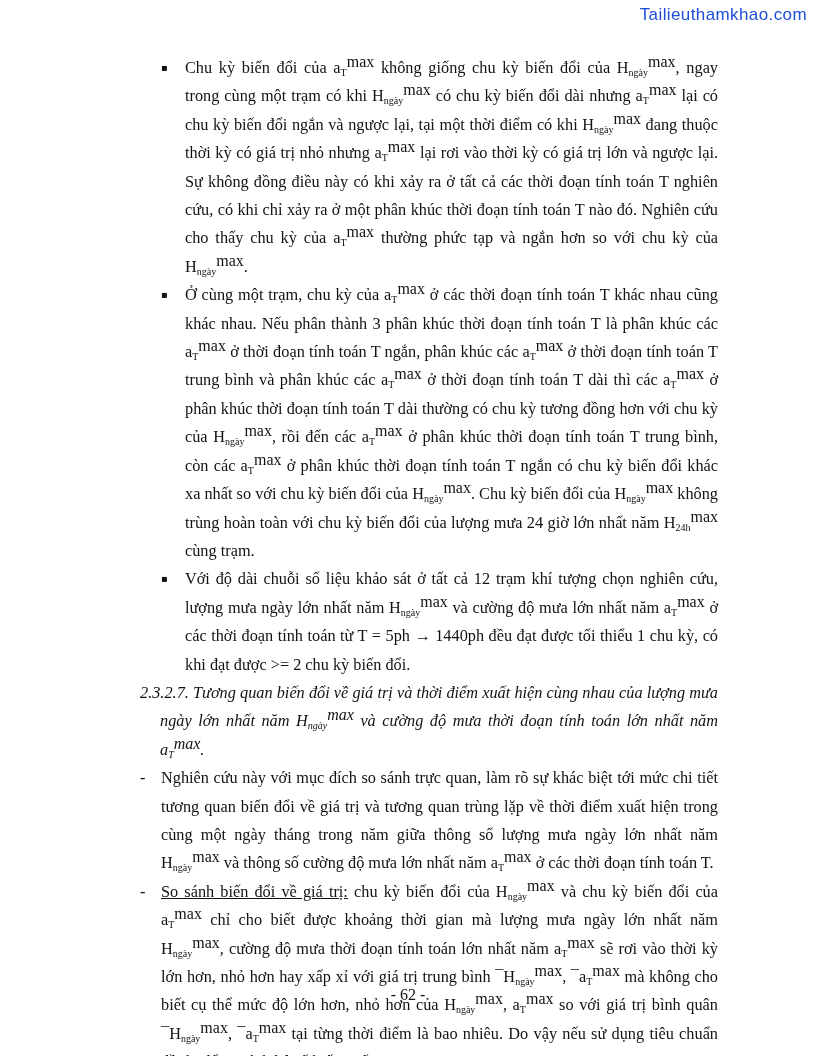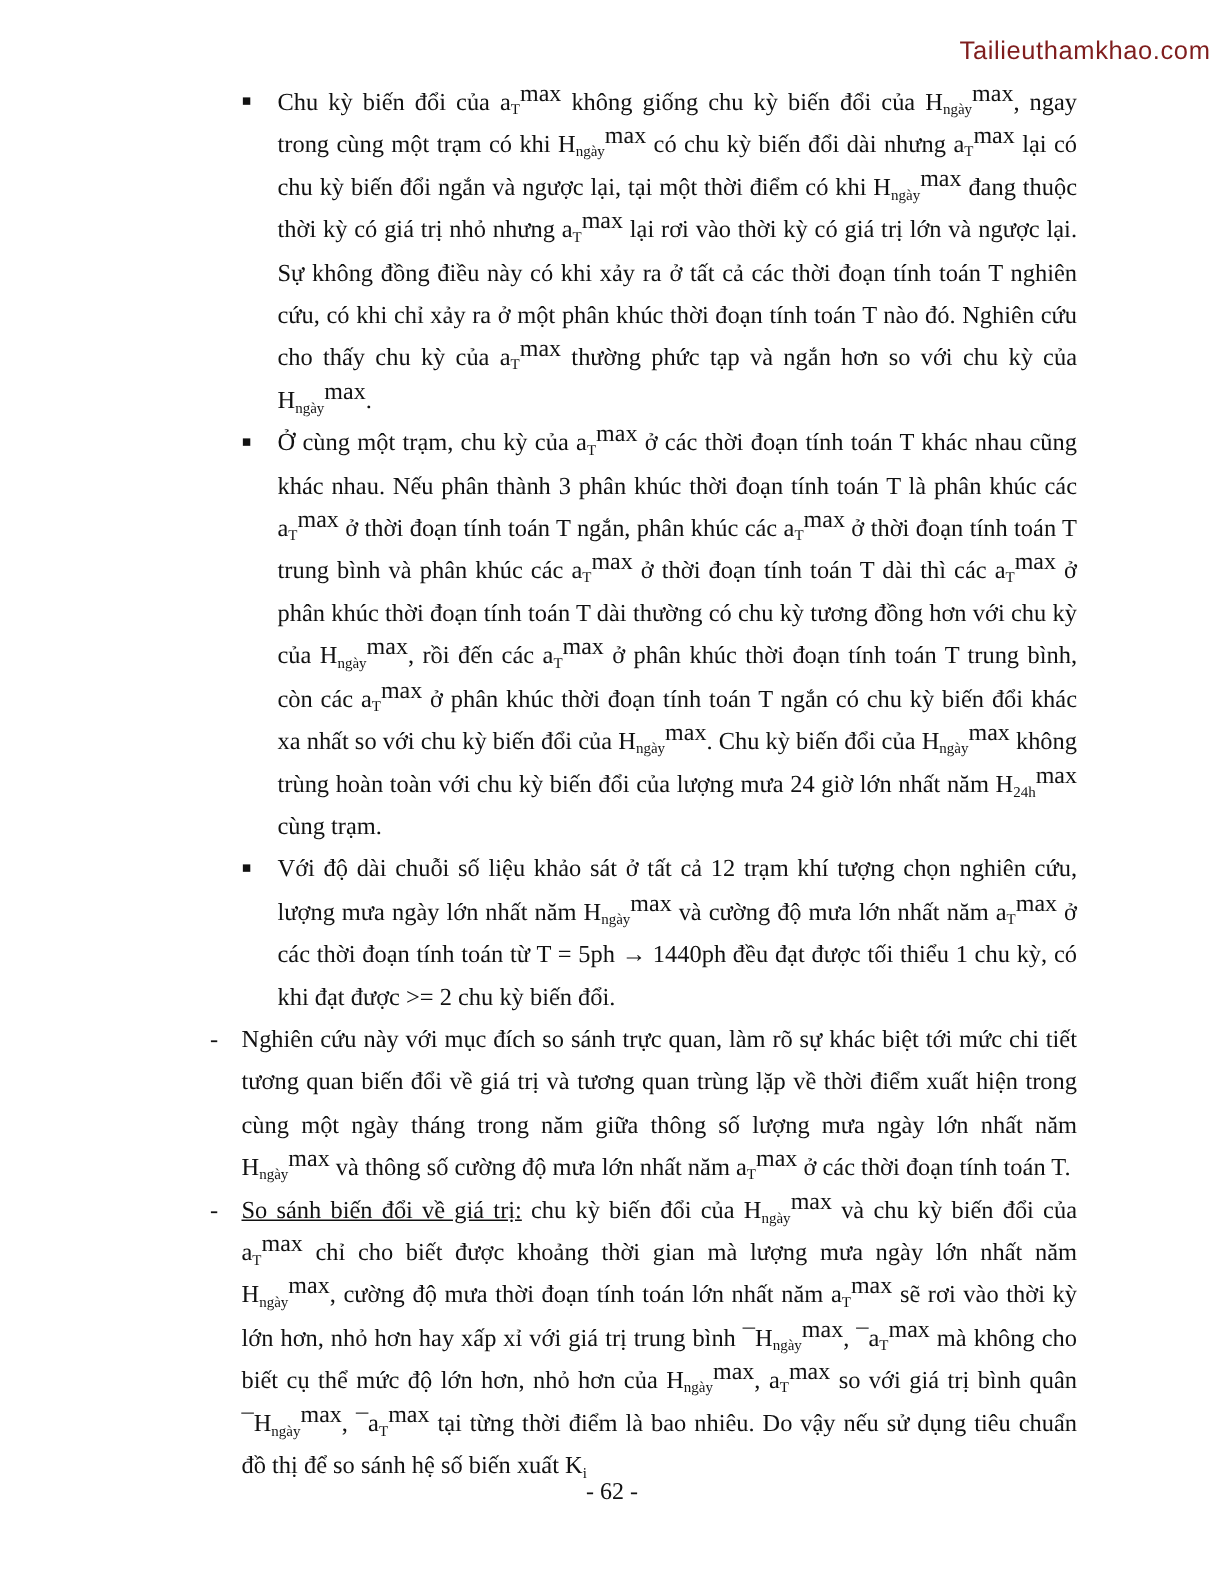--- a/index.html
+++ b/index.html
@@ -6,24 +6,24 @@
   body{
     width:816px;height:1056px;
     background:#ffffff;
     font-family:"Liberation Serif", "DejaVu Serif", serif;
     color:#121212;
   }
   .page{
     position:relative;width:816px;height:1056px;overflow:hidden;background:#ffffff;
   }
   .watermark{
-    position:absolute;top:24px;right:9px;
+    position:absolute;top:5px;right:9px;
     font-family:"Liberation Sans", "DejaVu Sans", sans-serif;
     font-size:17px;letter-spacing:.4px;
-    color:#7f1d1d;
+    color:#1d4ed8;
     text-shadow:1px 1px 0 #ffffff;
     user-select:none;
   }
   .doc-body{
     position:absolute;left:140px;top:54px;width:578px;
     font-size:16.3px;line-height:28.4px;text-align:justify;
   }
   .para{margin:0;}
   .para sub{font-size:10px;position:relative;top:3px;vertical-align:baseline;line-height:0;}
   .para sup{font-size:16px;position:relative;top:-6px;vertical-align:baseline;line-height:0;}
@@ -45,18 +45,19 @@
 </head>
 <body>
 
 <div class="page">
   <div class="watermark">Tailieuthamkhao.com</div>
 
   <div class="doc-body">
       <div class="para bullet"><span class="bmark">▪</span><span>Chu kỳ biến đổi của a<sub>T</sub><sup>max</sup> không giống chu kỳ biến đổi của H<sub>ngày</sub><sup>max</sup>, ngay trong cùng một trạm có khi H<sub>ngày</sub><sup>max</sup> có chu kỳ biến đổi dài nhưng a<sub>T</sub><sup>max</sup> lại có chu kỳ biến đổi ngắn và ngược lại, tại một thời điểm có khi H<sub>ngày</sub><sup>max</sup> đang thuộc thời kỳ có giá trị nhỏ nhưng a<sub>T</sub><sup>max</sup> lại rơi vào thời kỳ có giá trị lớn và ngược lại. Sự không đồng điều này có khi xảy ra ở tất cả các thời đoạn tính toán T nghiên cứu, có khi chỉ xảy ra ở một phân khúc thời đoạn tính toán T nào đó. Nghiên cứu cho thấy chu kỳ của a<sub>T</sub><sup>max</sup> thường phức tạp và ngắn hơn so với chu kỳ của H<sub>ngày</sub><sup>max</sup>.</span></div>
       <div class="para bullet"><span class="bmark">▪</span><span>Ở cùng một trạm, chu kỳ của a<sub>T</sub><sup>max</sup> ở các thời đoạn tính toán T khác nhau cũng khác nhau. Nếu phân thành 3 phân khúc thời đoạn tính toán T là phân khúc các a<sub>T</sub><sup>max</sup> ở thời đoạn tính toán T ngắn, phân khúc các a<sub>T</sub><sup>max</sup> ở thời đoạn tính toán T trung bình và phân khúc các a<sub>T</sub><sup>max</sup> ở thời đoạn tính toán T dài thì các a<sub>T</sub><sup>max</sup> ở phân khúc thời đoạn tính toán T dài thường có chu kỳ tương đồng hơn với chu kỳ của H<sub>ngày</sub><sup>max</sup>, rồi đến các a<sub>T</sub><sup>max</sup> ở phân khúc thời đoạn tính toán T trung bình, còn các a<sub>T</sub><sup>max</sup> ở phân khúc thời đoạn tính toán T ngắn có chu kỳ biến đổi khác xa nhất so với chu kỳ biến đổi của H<sub>ngày</sub><sup>max</sup>. Chu kỳ biến đổi của H<sub>ngày</sub><sup>max</sup> không trùng hoàn toàn với chu kỳ biến đổi của lượng mưa 24 giờ lớn nhất năm H<sub>24h</sub><sup>max</sup> cùng trạm.</span></div>
       <div class="para bullet"><span class="bmark">▪</span><span>Với độ dài chuỗi số liệu khảo sát ở tất cả 12 trạm khí tượng chọn nghiên cứu, lượng mưa ngày lớn nhất năm H<sub>ngày</sub><sup>max</sup> và cường độ mưa lớn nhất năm a<sub>T</sub><sup>max</sup> ở các thời đoạn tính toán từ T = 5ph → 1440ph đều đạt được tối thiểu 1 chu kỳ, có khi đạt được &gt;= 2 chu kỳ biến đổi.</span></div>
+      <div class="para heading"><span>2.3.2.7. Tương quan biến đổi về giá trị và thời điểm xuất hiện cùng nhau của lượng mưa ngày lớn nhất năm H<sub>ngày</sub><sup>max</sup> và cường độ mưa thời đoạn tính toán lớn nhất năm a<sub>T</sub><sup>max</sup>.</span></div>
       <div class="para dash"><span class="dmark">-</span><span>Nghiên cứu này với mục đích so sánh trực quan, làm rõ sự khác biệt tới mức chi tiết tương quan biến đổi về giá trị và tương quan trùng lặp về thời điểm xuất hiện trong cùng một ngày tháng trong năm giữa thông số lượng mưa ngày lớn nhất năm H<sub>ngày</sub><sup>max</sup> và thông số cường độ mưa lớn nhất năm a<sub>T</sub><sup>max</sup> ở các thời đoạn tính toán T.</span></div>
       <div class="para dash"><span class="dmark">-</span><span><span class="ul">So sánh biến đổi về giá trị:</span> chu kỳ biến đổi của H<sub>ngày</sub><sup>max</sup> và chu kỳ biến đổi của a<sub>T</sub><sup>max</sup> chỉ cho biết được khoảng thời gian mà lượng mưa ngày lớn nhất năm H<sub>ngày</sub><sup>max</sup>, cường độ mưa thời đoạn tính toán lớn nhất năm a<sub>T</sub><sup>max</sup> sẽ rơi vào thời kỳ lớn hơn, nhỏ hơn hay xấp xỉ với giá trị trung bình ¯H<sub>ngày</sub><sup>max</sup>, ¯a<sub>T</sub><sup>max</sup> mà không cho biết cụ thể mức độ lớn hơn, nhỏ hơn của H<sub>ngày</sub><sup>max</sup>, a<sub>T</sub><sup>max</sup> so với giá trị bình quân ¯H<sub>ngày</sub><sup>max</sup>, ¯a<sub>T</sub><sup>max</sup> tại từng thời điểm là bao nhiêu. Do vậy nếu sử dụng tiêu chuẩn đồ thị để so sánh hệ số biến xuất K<sub>i</sub></span></div>
     </div>
 
   <div class="page-number">- 62 -</div>
 </div>
 
 </body></html>

